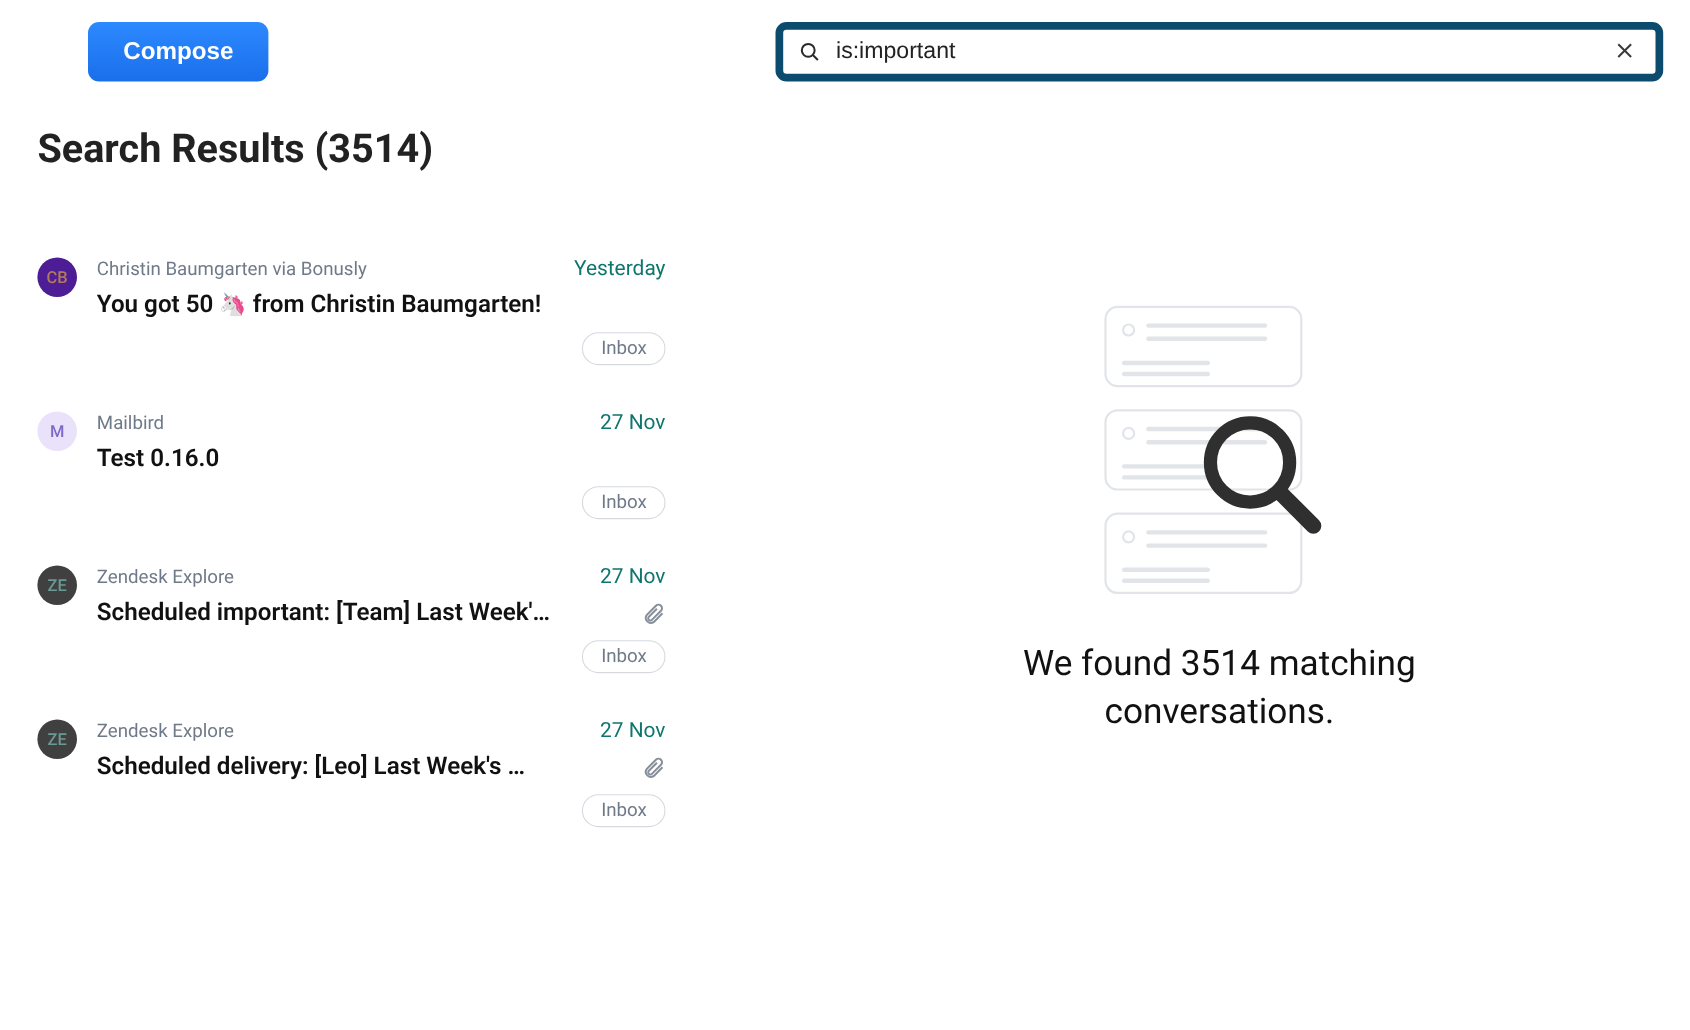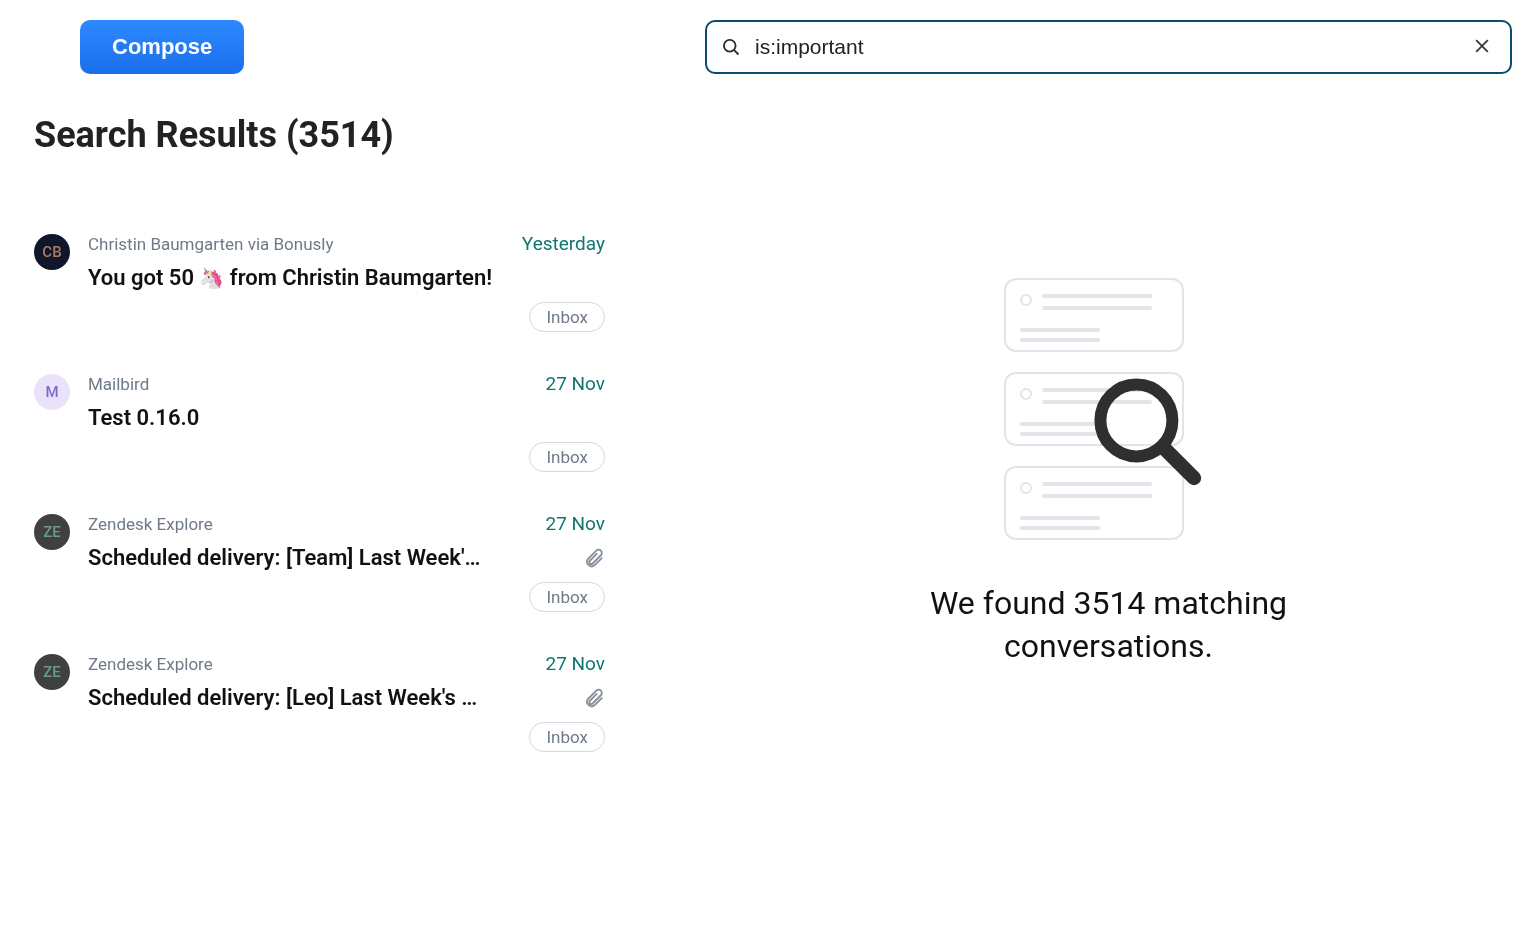--- a/index.html
+++ b/index.html
@@ -52,21 +52,21 @@
       border-radius: 50%;
       display: flex;
       align-items: center;
       justify-content: center;
       font-size: 15px;
       font-weight: 500;
       flex-shrink: 0;
       margin-right: 18px;
       margin-top: 2px;
     }
-    .avatar-cb { background: #0f172a; color: #b37a5a; }
+    .avatar-cb { background: #4c1d95; color: #b37a5a; }
     .avatar-m  { background: #e9e2fa; color: #7d6cc7; }
     .avatar-ze { background: #404040; color: #6a9a94; }
     .email-content {
       flex: 1;
       min-width: 0;
     }
     .email-header {
       display: flex;
       justify-content: space-between;
       align-items: baseline;
@@ -117,21 +117,21 @@
       color: #6f7a89;
     }
 
     .right-panel {
       flex: 1;
       padding: 20px 24px 0 90px;
       display: flex;
       flex-direction: column;
     }
     .search-bar {
-      border: 2px solid #0c4a6e;
+      border: 7px solid #0c4a6e;
       border-radius: 10px;
       height: 54px;
       display: flex;
       align-items: center;
       padding: 0 14px;
     }
     .search-icon {
       width: 20px;
       height: 20px;
       color: #2b2b2b;
@@ -253,21 +253,21 @@
         </div>
       </div>
       <div class="email-item">
         <div class="avatar avatar-ze">ZE</div>
         <div class="email-content">
           <div class="email-header">
             <div class="sender">Zendesk Explore</div>
             <div class="date">27 Nov</div>
           </div>
           <div class="subject-row">
-            <div class="subject"><span>Scheduled delivery: [Team] Last Week'…</span></div>
+            <div class="subject"><span>Scheduled important: [Team] Last Week'…</span></div>
             <span class="attachment-icon"><svg viewBox="0 0 24 24" fill="none" stroke="currentColor" stroke-width="2">
                 <path d="M21 11.5l-8.5 8.5a5 5 0 01-7-7l9-9a3.5 3.5 0 015 5l-9 9a2 2 0 01-3-3l8-8"></path>
               </svg></span>
           </div>
           <div class="label-row">
             <span class="label-chip">Inbox</span>
           </div>
         </div>
       </div>
       <div class="email-item">

